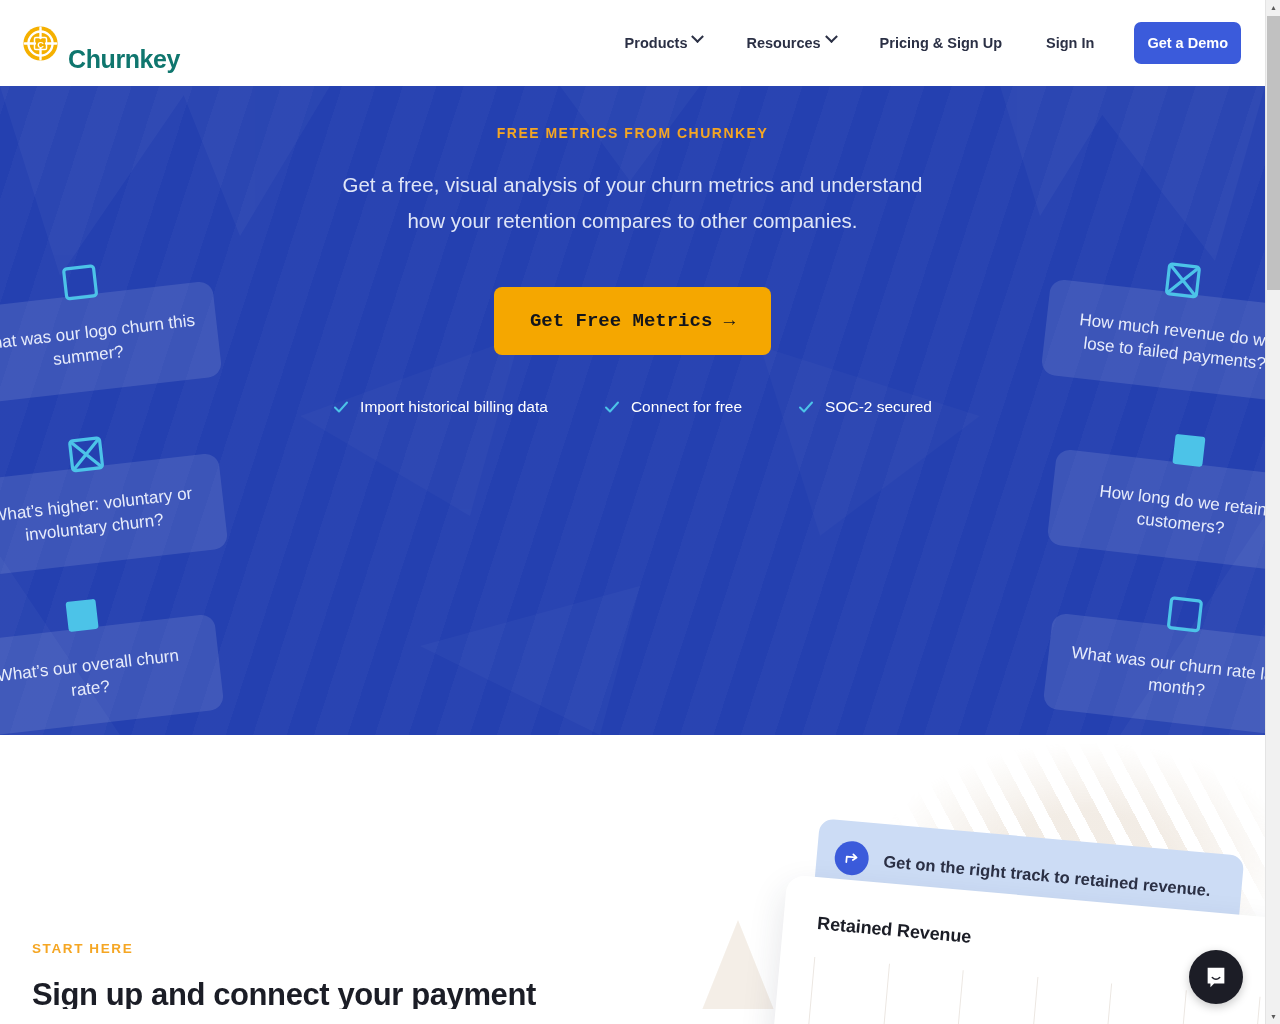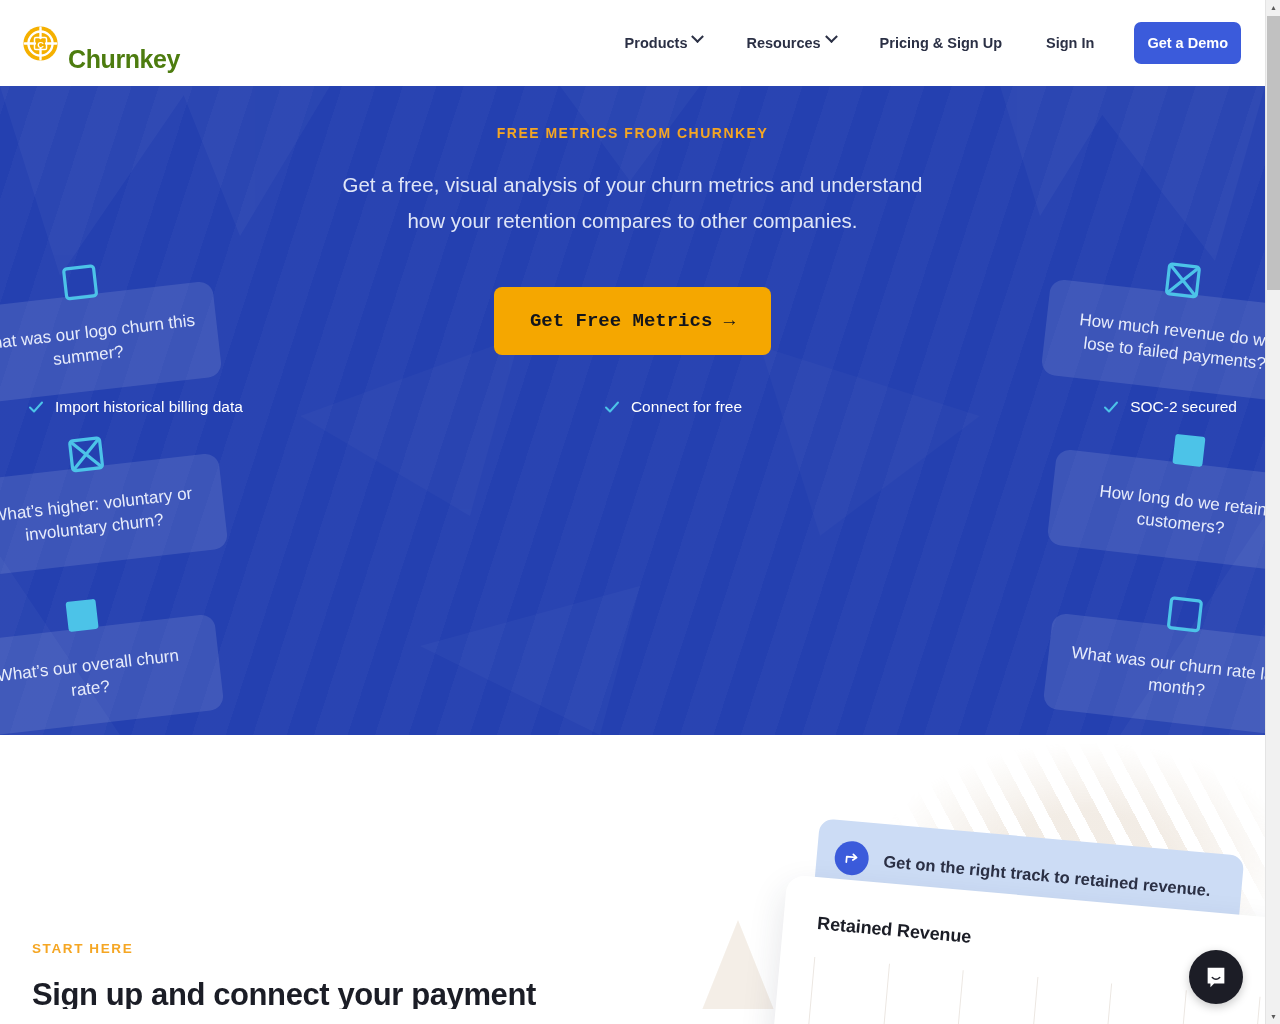--- a/index.html
+++ b/index.html
@@ -69,21 +69,21 @@
     display: flex;
     align-items: center;
     gap: 9px;
     cursor: pointer;
   }
   .brand-mark { width: 37px; height: 37px; display: block; }
   .brand-name {
     font-size: 25px;
     font-weight: bold;
     letter-spacing: -0.4px;
-    color: #4d7c0f;
+    color: #0f766e;
     margin-top: 32px;
   }
 
   .nav {
     margin-left: auto;
     display: flex;
     align-items: center;
     gap: 0;
   }
   .nav-item {
@@ -190,21 +190,21 @@
     font-weight: bold;
     border: none;
     border-radius: 8px;
     padding: 23px 36px;
     cursor: pointer;
     font-family: Liberation Mono, monospace;
   }
   .features {
     margin-top: 43px;
     display: flex;
-    justify-content: space-between;
+    justify-content: center;
     gap: 0;
   }
   .feature {
     display: flex;
     align-items: center;
     gap: 11px;
     color: #ffffff;
     font-size: 15.5px;
     padding: 0 28px;
     white-space: nowrap;

